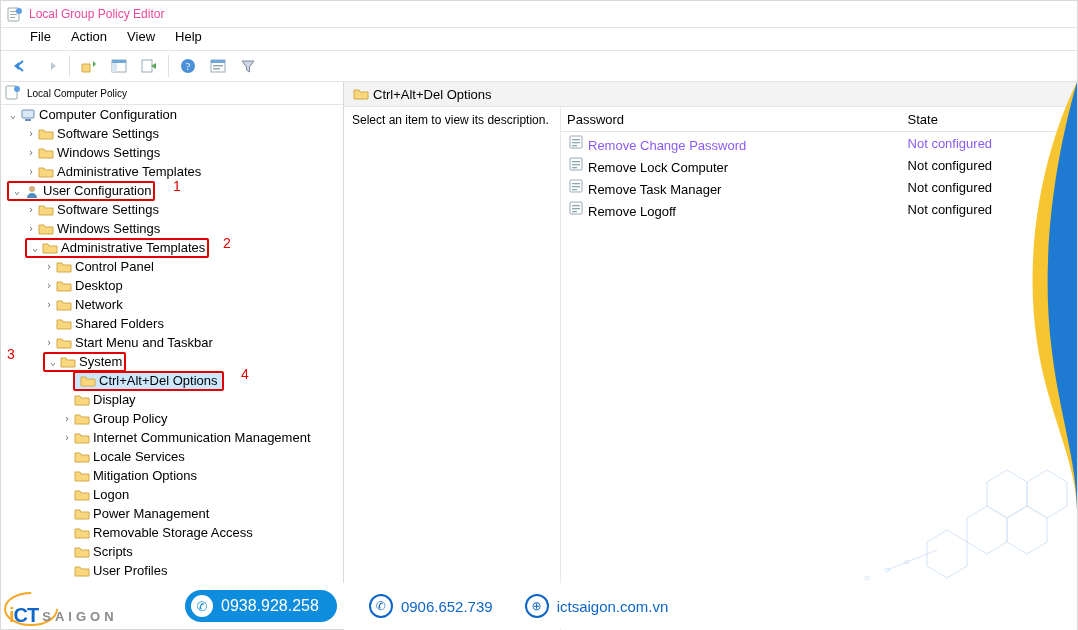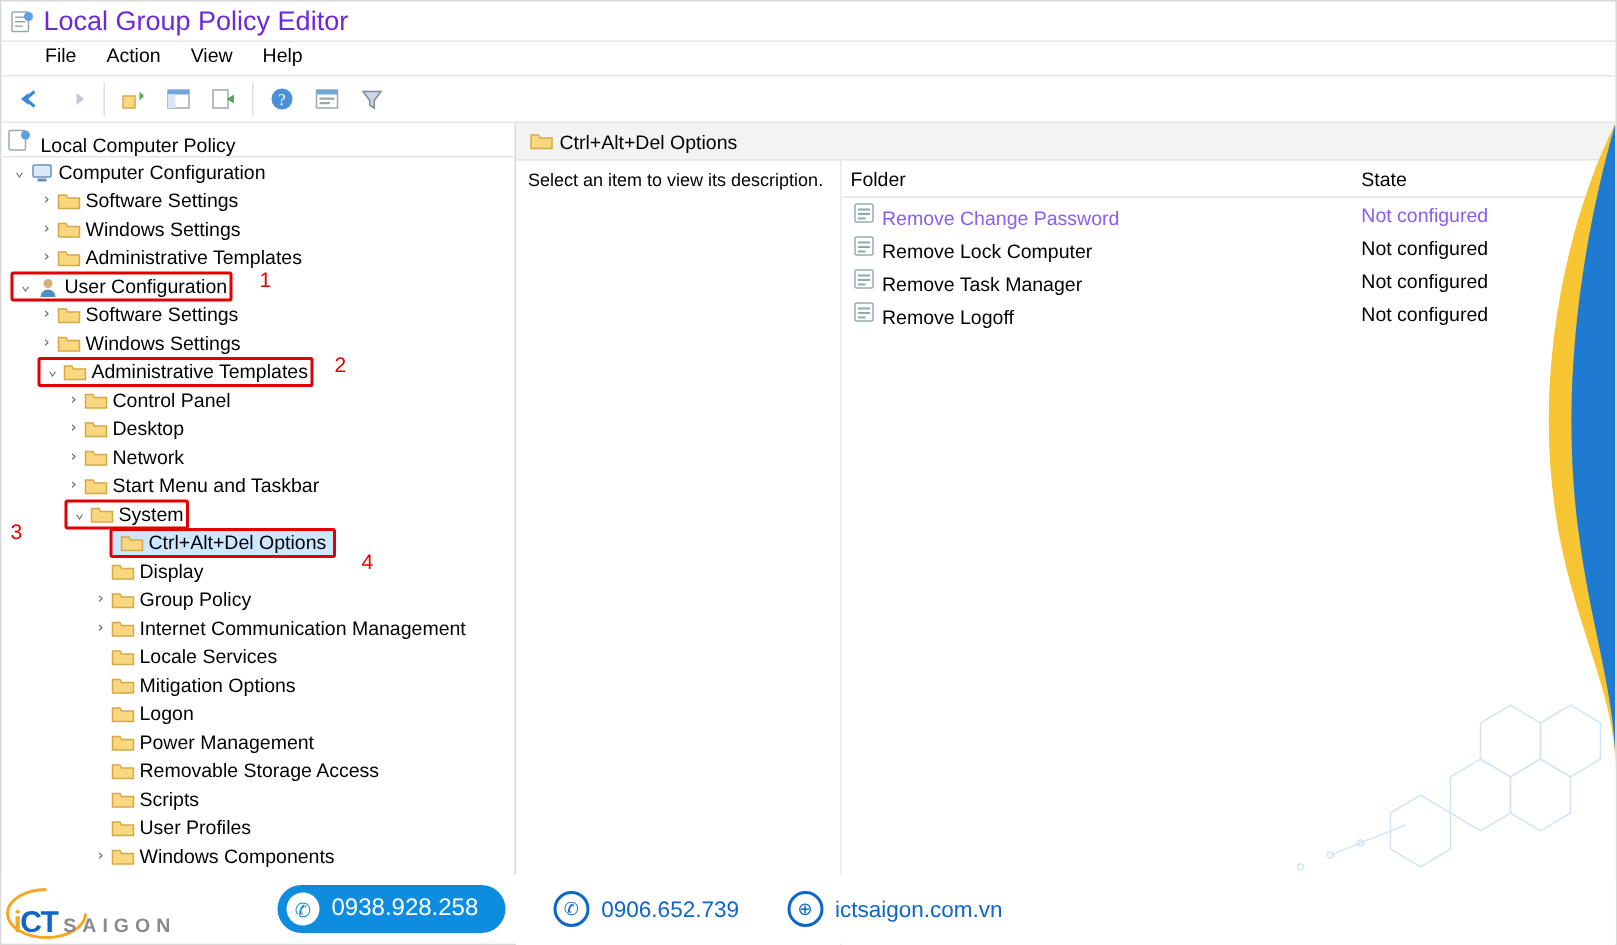--- a/index.html
+++ b/index.html
@@ -1,31 +1,31 @@
 <!DOCTYPE html>
 <html><head>
 <meta charset="utf-8">
 <style>
   html,body{margin:0;padding:0;background:#fff;font-family:"Segoe UI",Tahoma,sans-serif;font-size:13px;color:#000;overflow:hidden}
   .window{width:1078px;height:630px;position:relative;background:#fff;border:1px solid #d9d9d9;box-sizing:border-box}
   
   .titlebar{height:26px;display:flex;align-items:center;border-bottom:1px solid #e5e5e5}
   .titlebar .app-icon{width:16px;height:16px;margin:0 6px 0 6px}
-  .title{color:#6d28d9;font-size:18px}
+  .title{color:#ec4899;font-size:12px}
   
   .menubar{height:22px;display:flex;align-items:flex-start;padding-left:19px;border-bottom:1px solid #e5e5e5}
   .menuitem{padding:1px 10px;cursor:default}
   
   .toolbar{height:30px;display:flex;align-items:center;border-bottom:1px solid #e5e5e5;padding-left:4px;gap:0}
   .toolbar .sep{width:1px;height:22px;background:#e0e0e0;margin:0 4px}
   .tbtn{width:26px;height:26px;display:flex;align-items:center;justify-content:center;margin:0 1px;border:1px solid transparent}
   
   .body{display:flex;height:calc(100% - 78px)}
   .treepane{width:342px;border-right:1px solid #d9d9d9;overflow:auto;position:relative}
-  .treepane .headrow{height:22px;display:flex;align-items:flex-end;padding-left:4px;border-bottom:1px solid #e5e5e5;font-size:13px}
+  .treepane .headrow{height:22px;display:flex;align-items:center;padding-left:4px;border-bottom:1px solid #e5e5e5;font-size:10px}
   .treepane .headrow .app-icon{margin-right:6px}
   ul.tree{list-style:none;margin:0;padding:0}
   ul.tree ul{list-style:none;margin:0;padding-left:18px}
   li.node{white-space:nowrap}
   .row{display:flex;align-items:center;height:19px;padding-left:2px}
   .tw{width:12px;display:inline-flex;justify-content:center;color:#666;font-size:10px;font-family:Consolas,monospace;cursor:default}
   .ic{width:16px;height:16px;margin:0 3px 0 1px;display:inline-flex;align-items:center;justify-content:center}
   .lbl{cursor:default}
   .sel{background:#cce8ff}
   .redbox{border:2px solid #e20000;border-radius:2px;padding:0 2px}
@@ -279,20 +279,31 @@
                       <span class="ic">
                         <svg width="16" height="16" viewBox="0 0 16 16">
                           <path d="M1 4h5l1 2h8v7H1z" fill="#f9d77e" stroke="#d4a94a"></path>
                         </svg>
                       </span>
                       <span class="lbl">Network</span>
                     </div>
                   </li>
                 <li class="node">
                     <div class="row">
+                      <span class="tw"></span>
+                      <span class="ic">
+                        <svg width="16" height="16" viewBox="0 0 16 16">
+                          <path d="M1 4h5l1 2h8v7H1z" fill="#f9d77e" stroke="#d4a94a"></path>
+                        </svg>
+                      </span>
+                      <span class="lbl">Shared Folders</span>
+                    </div>
+                  </li>
+                <li class="node">
+                    <div class="row">
                       <span class="tw">›</span>
                       <span class="ic">
                         <svg width="16" height="16" viewBox="0 0 16 16">
                           <path d="M1 4h5l1 2h8v7H1z" fill="#f9d77e" stroke="#d4a94a"></path>
                         </svg>
                       </span>
                       <span class="lbl">Start Menu and Taskbar</span>
                     </div>
                   </li>
 
@@ -465,21 +476,21 @@
         <span>Ctrl+Alt+Del Options</span>
       </div>
       <div class="mpbody">
         <div class="desc">
           <span>Select an item to view its description.</span>
         </div>
         <div class="listwrap">
           <table class="gp">
             <thead>
                 <tr>
-              <th style="width:66%"><span>Folder</span></th>
+              <th style="width:66%"><span>Password</span></th>
               <th><span>State</span></th>
             </tr>
               </thead>
             <tbody id="gp-rows">
                 <tr class="faded">
                   <td><span class="ic">
                       <svg width="16" height="16" viewBox="0 0 16 16">
                         <rect x="2" y="2" width="12" height="12" rx="1" fill="#fff" stroke="#9aa9b8"></rect>
                         <rect x="4" y="5" width="8" height="1.3" fill="#8aa"></rect>
                         <rect x="4" y="8" width="8" height="1.3" fill="#8aa"></rect>

